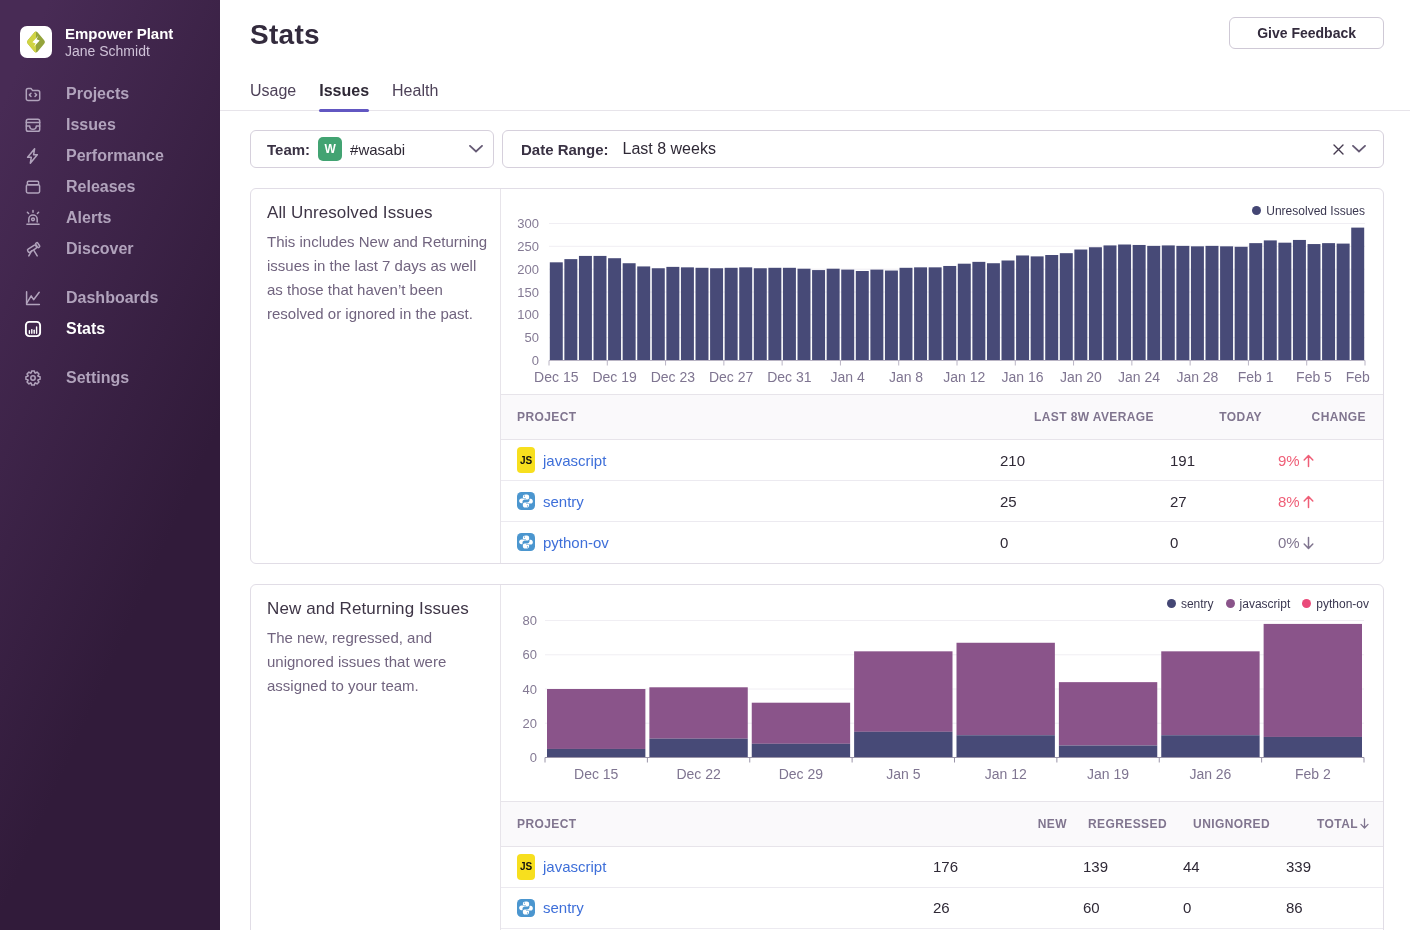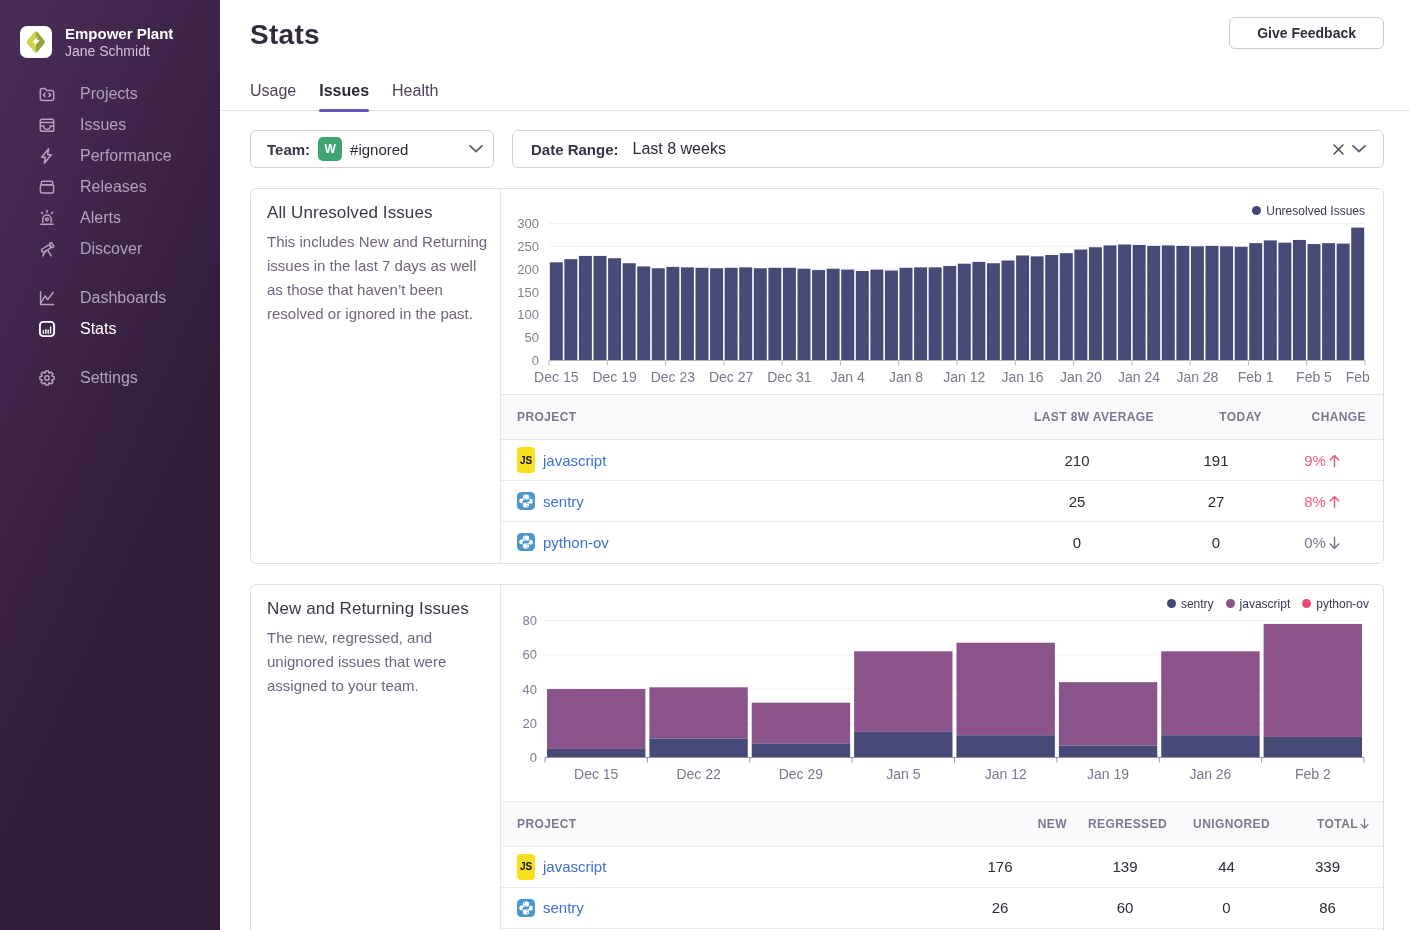--- a/index.html
+++ b/index.html
@@ -3,54 +3,54 @@
 <meta charset="utf-8">
 <style>
 * { margin:0; padding:0; box-sizing:border-box; }
 body { width:1410px; height:930px; overflow:hidden; font-family:"Liberation Sans",sans-serif; background:#fff; }
 #sidebar { position:fixed; left:0; top:0; width:220px; height:930px; background:linear-gradient(294.17deg,#311b3a 35.57%,#482b55 92.42%); z-index:5; }
 .logo-row { display:flex; align-items:center; padding:25px 0 0 20px; }
 .logo-box { width:32px; height:32px; background:#fff; border-radius:7px; display:flex; align-items:center; justify-content:center; }
 .org { margin-left:13px; }
 .org .name { color:#fff; font-weight:bold; font-size:15px; line-height:17px; }
 .org .user { color:#cfc2d8; font-size:14px; line-height:16px; margin-top:1px; }
-nav { position:absolute; top:78px; left:14px; right:0; }
+nav { position:absolute; top:78px; left:0; right:0;font-weight:bold; }
 .nav-item { display:flex; align-items:center; height:31px; font-size:16px; color:#b1a3bc; }
 .nav-item .ico { width:18px; height:18px; margin:0 24px 0 24px; flex-shrink:0; }
 .nav-item.active { color:#fff; }
 .nav-gap { height:18px; }
 #main { margin-left:220px; }
 .header-top { display:flex; align-items:flex-start; justify-content:space-between; padding:19px 26px 0 30px; }
 h1 { font-size:28px; color:#332b3d; letter-spacing:0.3px; }
 .btn-feedback { border:1px solid #cfc9d6; background:#fff; border-radius:6px; font-weight:bold; font-size:14px; color:#332b3d; padding:7px 27px; line-height:16px; margin-top:-2px; font-family:"Liberation Sans",sans-serif; }
 .tabs { display:flex; padding-left:30px; margin-top:31px; border-bottom:1px solid #e7e4ea; }
 .tab { font-size:16px; color:#4d4158; padding-bottom:10px; margin-right:23px; position:relative; }
 .tab.active { color:#2f2936; font-weight:bold; }
 .tab.active:after { content:""; position:absolute; left:0; right:0; bottom:-2px; height:3px; background:#6257c2; border-radius:3px; }
 #content { padding:19px 26px 0 30px; }
-.filters { display:flex; gap:18px; }
+.filters { display:flex; gap:8px; }
 .filter-box { border:1px solid #d6d0dc; border-radius:6px; height:38px; display:flex; align-items:center; background:#fff; }
 .team-box { width:244px; padding:0 10px 0 16px; }
 .filter-box .lbl { font-weight:bold; font-size:15px; color:#3a3244; }
 .wbadge { width:24px; height:24px; background:#42a372; border-radius:5px; color:#fff; font-weight:bold; font-size:12px; display:flex; align-items:center; justify-content:center; margin:0 8px 0 8px; }
 .filter-box .val { font-size:16px; color:#2f2936; flex:1; }
 .date-box { flex:1; padding:0 17px 0 18px; }
 .date-box .lbl { margin-right:14px;text-align:right; }
 .panel { border:1px solid #e1dde6; border-radius:6px; margin-top:20px; display:flex; background:#fff; }
 .panel-left { width:250px; border-right:1px solid #e7e4ea; padding:14px 14px 0 16px; flex-shrink:0; }
 .panel-left h2 { font-size:17px; font-weight:normal; color:#3e3546; margin-bottom:7px; letter-spacing:0.1px; }
 .panel-left p { font-size:15px; color:#71647f; line-height:24px; white-space:nowrap; }
 .panel-right { flex:1; min-width:0; }
 .chartbox { position:relative; }
 #chartbox1 { height:205px; }
 #chartbox2 { height:216px; }
 table.stats { width:100%; border-collapse:collapse; }
 table.stats th { background:#faf9fb; font-size:12px; color:#80758f; text-align:right; padding:0 8px; height:45px; font-weight:bold; letter-spacing:0.4px; border-bottom:1px solid #e7e4ea; border-top:1px solid #e7e4ea; }
 table.stats th:first-child { text-align:left; padding-left:16px; }
-table.stats td { font-size:15px; color:#2f2936; text-align:center; padding:0 8px; height:41px; border-bottom:1px solid #eceaf0; }
+table.stats td { font-size:15px; color:#2f2936; text-align:left; padding:0 8px; height:41px; border-bottom:1px solid #eceaf0; }
 table.stats tr:last-child td { border-bottom:none; }
 table.stats td:first-child { text-align:left; padding-left:16px; }
 .proj { display:flex; align-items:center; gap:8px; color:#3e6fd9; }
 .js-icon { width:18px; height:26px; background:#f7df1e; border-radius:4px; display:flex; align-items:center; justify-content:center; font-weight:bold; font-size:10px; color:#111; flex-shrink:0; }
 table.stats td.pct-red { color:#ef5e77; }
 table.stats td.pct-gray { color:#80758f; }
 .legend { position:absolute; display:flex; gap:12px; font-size:12px; color:#3a3750; align-items:center; }
 .legend .dot { display:inline-block; width:9px; height:9px; border-radius:50%; margin-right:5px; }
 </style>
 </head>
@@ -134,21 +134,21 @@
       <div class="tab">Usage</div>
       <div class="tab active">Issues</div>
       <div class="tab">Health</div>
     </div>
   </div>
   <div id="content">
     <div class="filters">
       <div class="filter-box team-box">
         <span class="lbl">Team:</span>
         <span class="wbadge">W</span>
-        <span class="val" style="font-size:15px">#ignored</span>
+        <span class="val" style="font-size:15px">#wasabi</span>
         <svg width="14" height="8" viewBox="0 0 14 8">
             <path d="M1 0.9l6 5.6 6-5.6" fill="none" stroke="#655a74" stroke-width="1.8" stroke-linecap="round"></path>
           </svg>
       </div>
       <div class="filter-box date-box">
         <span class="lbl">Date Range:</span>
         <span class="val">Last 8 weeks</span>
         <svg width="11" height="11" viewBox="0 0 11 11" style="margin-right:8px">
             <path d="M1 1l9 9M10 1L1 10" stroke="#453a4f" stroke-width="1.4" stroke-linecap="round"></path>
           </svg>

